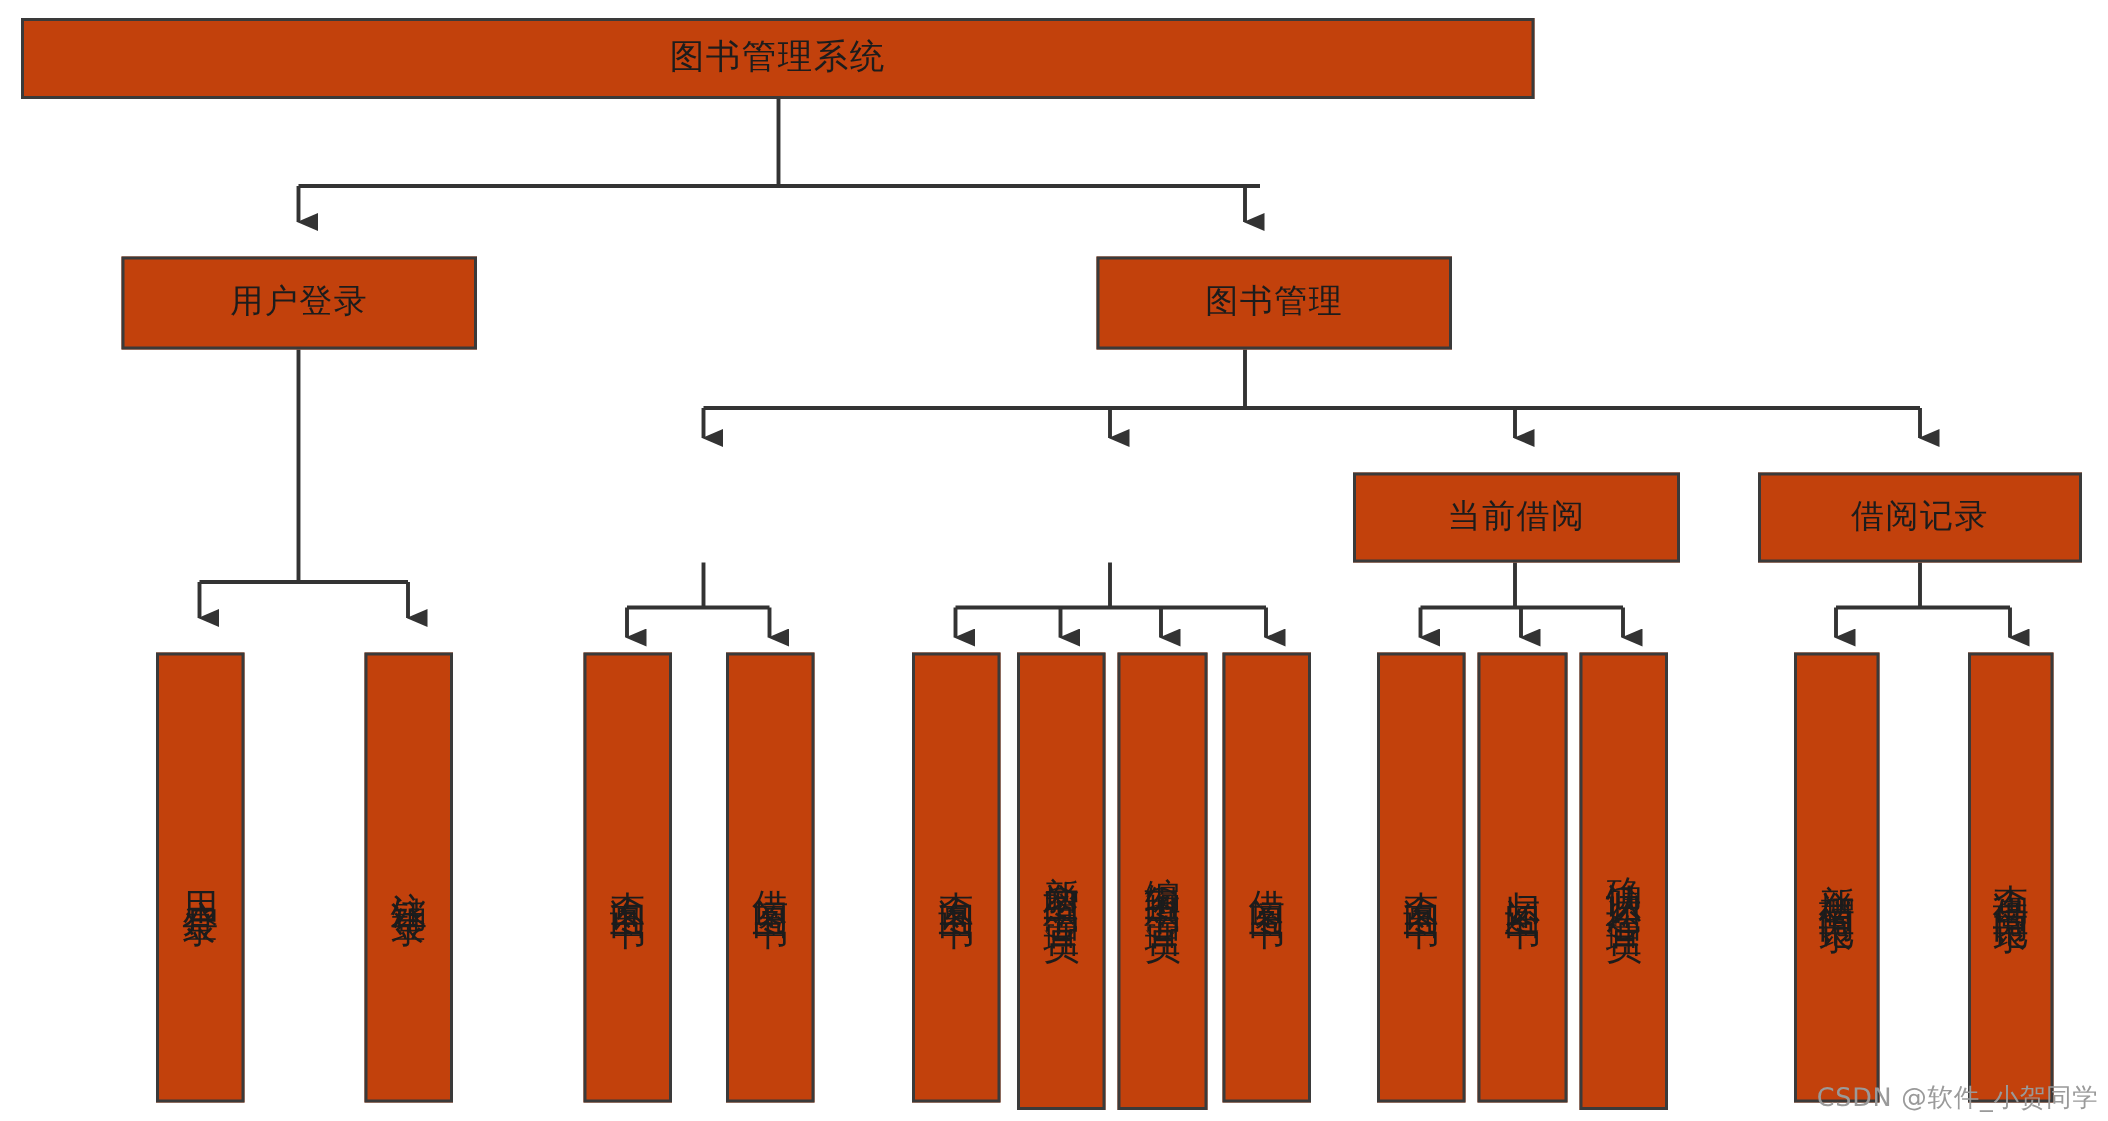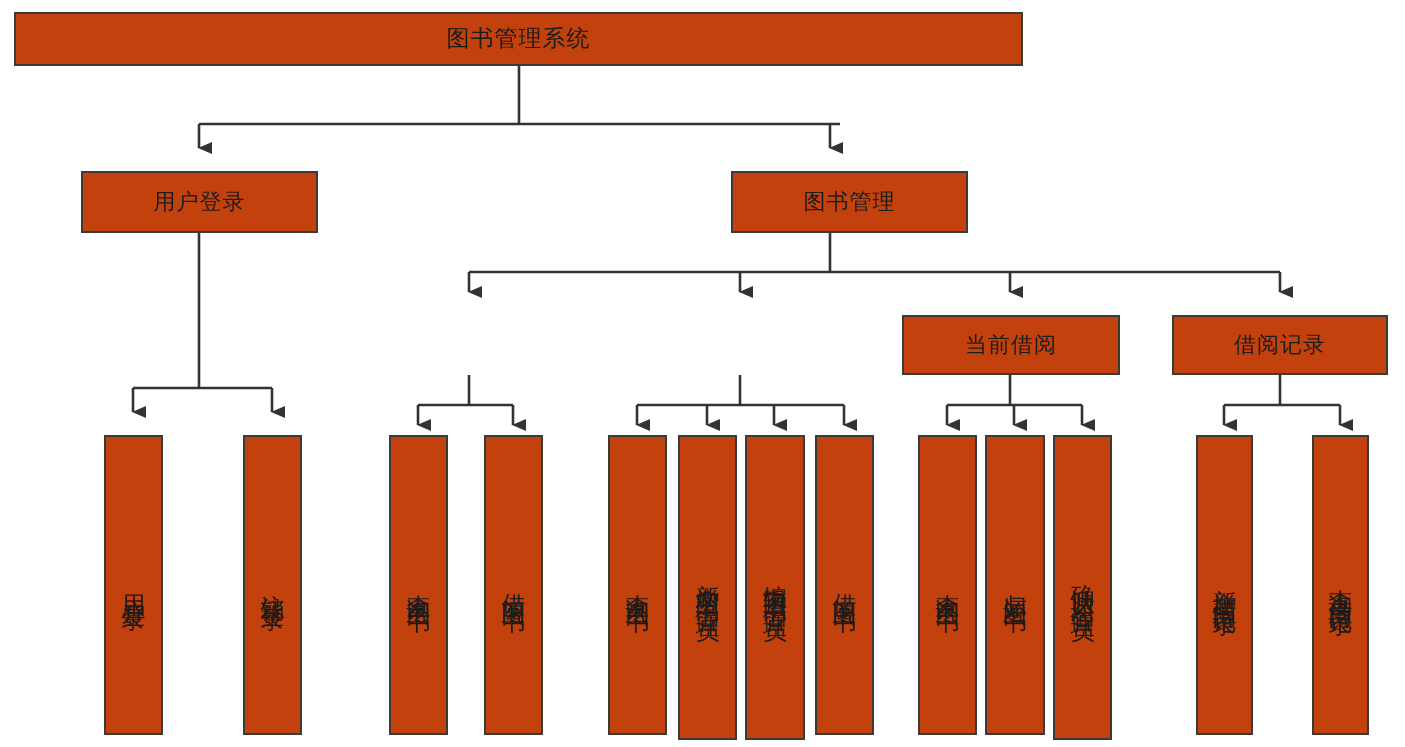--- a/index.html
+++ b/index.html
@@ -188,14 +188,15 @@
   </div>
 
   <div class="node v-node" style="left:1196px;top:435px;width:57px;height:300px;">
     <span class="lbl">新增借阅记录</span>
   </div>
 
   <div class="node v-node" style="left:1312px;top:435px;width:57px;height:300px;">
     <span class="lbl">查询借阅记录</span>
   </div>
 
+  <div id="watermark">CSDN @软件_小贺同学</div>
 
 </div>
 
 </body></html>

